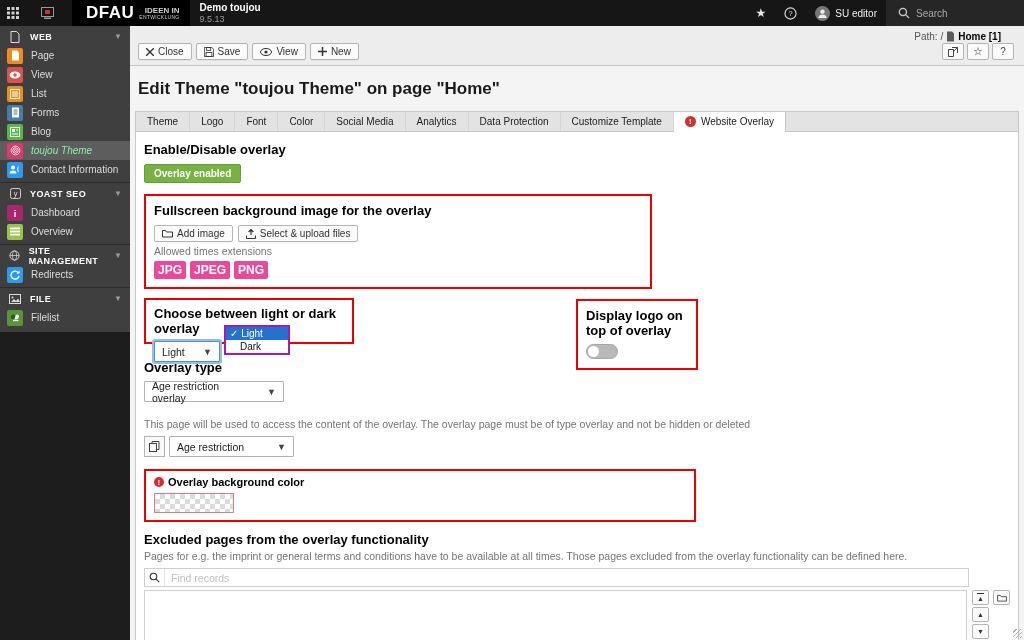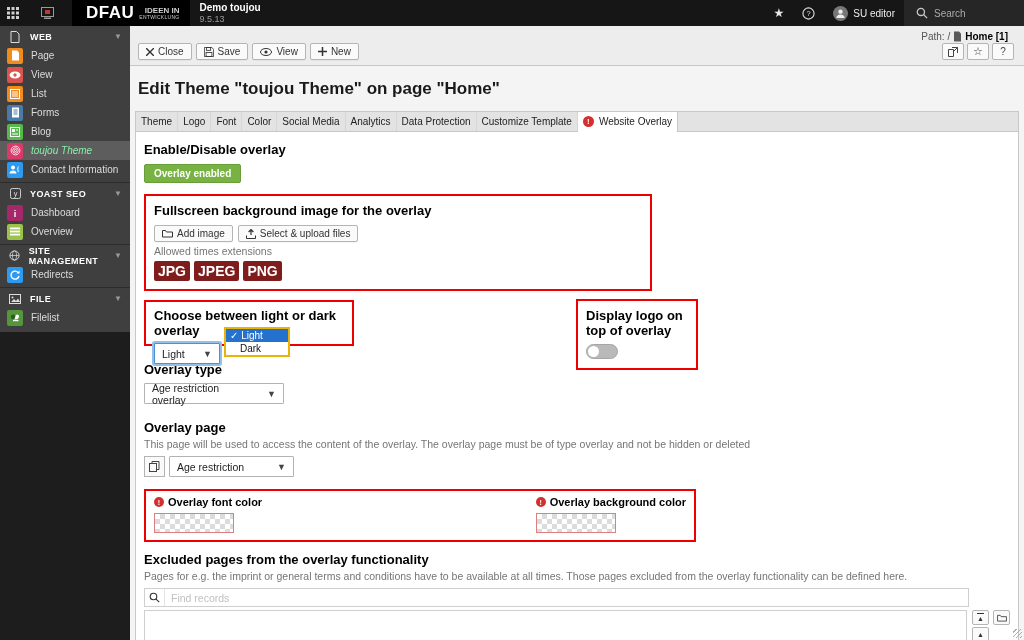--- a/index.html
+++ b/index.html
@@ -14,21 +14,21 @@
   .logo-tag { margin-left:5px; line-height:1; color:#cfcfcf; }
   .logo-tag .t1 { font-size:8px; font-weight:bold; display:block;text-align:right; }
   .logo-tag .t2 { font-size:5px; display:block; letter-spacing:.3px; }
   .site-info { margin-left:10px; line-height:1.15; }
   .site-name { font-size:10px; font-weight:bold; color:#fff; }
   .site-version { font-size:9px; color:#999; }
   .topbar-right { margin-left:auto; display:flex; align-items:center; height:26px; }
   .tb-item { height:26px; display:flex; align-items:center; padding:0 9px; color:#ddd; cursor:pointer; }
   .avatar { width:15px; height:15px; border-radius:50%; background:#777; display:inline-flex; align-items:center; justify-content:center; margin-right:5px; overflow:hidden; }
   .username { font-size:10px; color:#eee; }
-  .search-area { height:26px; background:#262626; display:flex; align-items:center; padding:0 12px; width:120px; cursor:pointer; }
+  .search-area { height:26px; background:#262626; display:flex; align-items:center; padding:0 12px; width:138px; cursor:pointer; }
   .search-area .lbl { font-size:10px; color:#aaa; margin-left:6px; }
 
   
   .sidebar { position:absolute; top:26px; left:0; width:130px; height:614px; background:#1d1d1d; z-index:40; }
   .modulemenu { background:#3f3f3f; padding-bottom:2px; }
   .menu-section { border-bottom:1px solid #2c2c2c; padding:1px 0 3px; }
   .menu-header { height:19px; display:flex; align-items:center; padding:0 8px; cursor:pointer; }
   .menu-header .hicon { width:14px; display:flex; justify-content:center; color:#ddd; }
   .menu-header .hlabel { font-size:9px; font-weight:bold; color:#fff; margin-left:8px; letter-spacing:.4px; }
   .menu-header .chev { margin-left:auto; color:#999; font-size:8px; }
@@ -36,51 +36,51 @@
   .menu-item.active { background:#5d5d5d; color:#86efac;font-style:italic; }
   .mod-icon { width:16px; height:16px; border-radius:2px; display:flex; align-items:center; justify-content:center; flex:0 0 16px; }
   .menu-item .mlabel { font-size:10px; margin-left:8px; white-space:nowrap; }
 
   
   .content { position:absolute; top:26px; left:130px; width:894px; height:614px; background:#f4f4f4; }
   .docheader { position:relative; height:40px; background:#ededed; border-bottom:1px solid #c6c6c6; }
   .dh-buttons { position:absolute; left:8px; bottom:5px; display:flex; gap:4px; }
   .btn { display:inline-flex; align-items:center; gap:4px; background:#fafafa; border:1px solid #b5b5b5; border-radius:2px; padding:2px 7px; font-size:10px; color:#333; cursor:pointer; box-shadow:0 1px 0 rgba(0,0,0,.04); }
   .btn svg { display:block; }
-  .dh-path { position:absolute; top:5px; right:16px; font-size:10px; color:#555; display:flex; align-items:center; gap:3px; }
+  .dh-path { position:absolute; top:5px; right:23px; font-size:10px; color:#555; display:flex; align-items:center; gap:3px; }
   .dh-path b { color:#000; }
   .dh-minibtns { position:absolute; bottom:5px; right:10px; display:flex; gap:3px; }
   .minibtn { width:22px; height:17px; background:#fafafa; border:1px solid #b5b5b5; border-radius:2px; display:flex; align-items:center; justify-content:center; font-size:10px; color:#444; cursor:pointer; }
 
   .main-wrap { padding:8px 5px 0 5px; }
   .page-title { font-size:17px; font-weight:600; color:#1a1a1a; margin:5px 3px 12px; }
 
   .tabs { display:flex; background:#e3e3e3; margin:0 0 0 0; border:1px solid #c8c8c8; border-bottom:none; position:relative; z-index:2; }
-  .tab { padding:4px 5px; font-size:10px; color:#222; cursor:pointer; display:flex; align-items:center; gap:5px; border-right:1px solid #d6d6d6; }
+  .tab { padding:4px 11px; font-size:10px; color:#222; cursor:pointer; display:flex; align-items:center; gap:5px; border-right:1px solid #d6d6d6; }
   .tab.active { background:#fff; margin-bottom:-1px; padding-bottom:5px; border-right:1px solid #c8c8c8; }
   .alert-dot { width:11px; height:11px; border-radius:50%; background:#d32f2f; color:#fff; font-size:8px; font-weight:bold; display:inline-flex; align-items:center; justify-content:center; }
 
   .panel { background:#fff; border:1px solid #c8c8c8; position:relative; padding:10px 8px 8px; min-height:468px; }
   .flabel { font-size:13px; font-weight:bold; color:#000; }
   .desc { font-size:10.5px; color:#757575; margin-top:3px; }
 
   .btn-green { display:inline-block; background:#77b243; border:1px solid #699d3a; color:#fff; font-size:10px; font-weight:bold; padding:3px 9px; border-radius:2px; cursor:pointer; margin-top:7px; }
 
   .redbox { border:2px solid #ee0000; }
   .rb-bgimage { width:508px; margin-top:11px; padding:7px 8px 8px; }
   .upload-row { display:flex; gap:5px; margin-top:7px; }
   .ext-badges { display:flex; gap:4px; margin-top:4px; }
-  .badge { background:#7f1d1d; color:#fff; font-size:14px; font-weight:bold; padding:2px 4px; border-radius:2px; }
+  .badge { background:#ec4899; color:#fff; font-size:12px; font-weight:bold; padding:2px 4px; border-radius:2px; }
 
   .rb-lightdark { width:210px; margin-top:9px; padding:6px 8px 8px; position:relative; height:46px; }
   .select { display:inline-flex; align-items:center; justify-content:space-between; border:1px solid #b3b3b3; background:#fff; border-radius:1px; height:21px; padding:0 7px; font-size:10.5px; color:#222; cursor:pointer; }
   .select .car { font-size:9px; color:#444; margin-left:12px; }
   .select.focused { border-color:#4a90d2; box-shadow:0 0 0 2px #94bfe8; }
   .sel-light { width:66px; margin-top:5px; }
-  .dropdown { position:absolute; left:78px; top:25px; width:66px; background:#fff; border:2px solid #eab308; z-index:10; }
+  .dropdown { position:absolute; left:78px; top:25px; width:66px; background:#fff; border:2px solid #a21caf; z-index:10; }
   .dd-opt { font-size:10px; color:#111; padding:1px 4px 1px 4px; cursor:pointer; }
   .dd-opt.sel { background:#2472ce; color:#fff; }
 
   .sec { margin-top:16px; }
   .rb-displaylogo { position:absolute; left:440px; top:167px; width:122px; padding:7px 8px 9px; background:#fff; }
   .toggle { width:32px; height:15px; border-radius:8px; background:#b9b9b9; border:1px solid #a5a5a5; position:relative; margin-top:6px; cursor:pointer; }
   .toggle .knob { position:absolute; left:1px; top:1px; width:11px; height:11px; border-radius:50%; background:#fff; }
 
   .ctrl-row { display:flex; align-items:center; gap:0; margin-top:6px; }
   .iconbtn-sq { width:21px; height:21px; border:1px solid #b3b3b3; background:#fafafa; display:flex; align-items:center; justify-content:center; cursor:pointer; margin-right:4px; }
@@ -483,47 +483,39 @@
       </div>
 
       <div class="redbox rb-displaylogo">
         <div class="flabel">Display logo on top of overlay</div>
         <div class="toggle">
             <span class="knob"></span>
           </div>
       </div>
 
       <div class="sec">
-        <div class="flabel">Overlay page</div>
         <div class="desc">This page will be used to access the content of the overlay. The overlay page must be of type overlay and not be hidden or deleted</div>
         <div class="ctrl-row">
           <div class="iconbtn-sq">
             <svg width="11" height="11" viewBox="0 0 11 11">
                 <rect x="0.5" y="2.5" width="7" height="8" fill="none" stroke="#444"></rect>
                 <path d="M3 2.5V0.5h7v8h-2" fill="none" stroke="#444"></path>
               </svg>
           </div>
           <div class="select" style="width:125px;">
             <span>Age restriction</span>
             <span class="car">▼</span>
           </div>
         </div>
       </div>
 
       <div class="redbox rb-colors">
         <div class="color-field">
           <div class="clabel">
             <span class="alert-dot" style="width:10px;height:10px;font-size:7px;">!</span>
-            <span>Overlay font color</span>
-          </div>
-          <div class="checker-input"></div>
-        </div>
-        <div class="color-field">
-          <div class="clabel">
-            <span class="alert-dot" style="width:10px;height:10px;font-size:7px;">!</span>
             <span>Overlay background color</span>
           </div>
           <div class="checker-input"></div>
         </div>
       </div>
 
       <div class="sec" style="margin-top:10px;">
         <div class="flabel">Excluded pages from the overlay functionality</div>
         <div class="desc">Pages for e.g. the imprint or general terms and conditions have to be available at all times. Those pages excluded from the overlay functionality can be defined here.</div>
 

